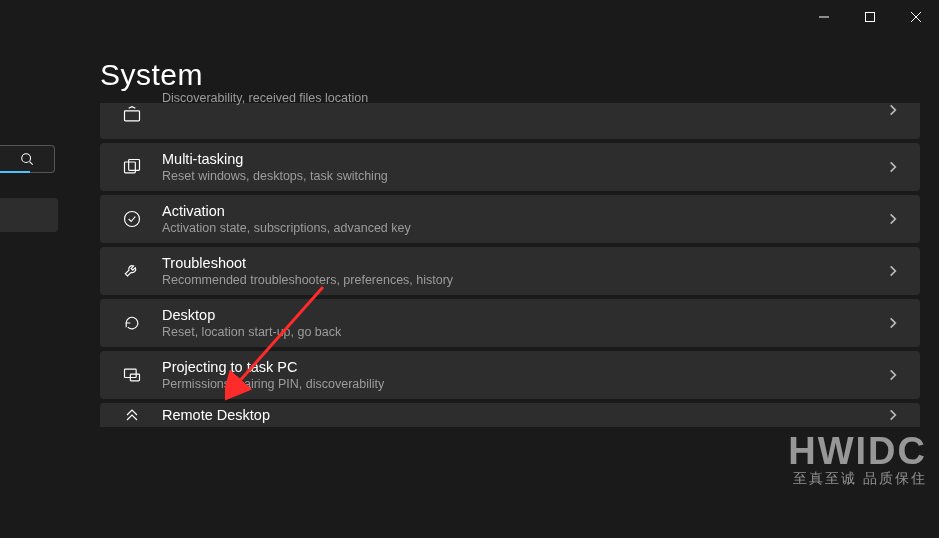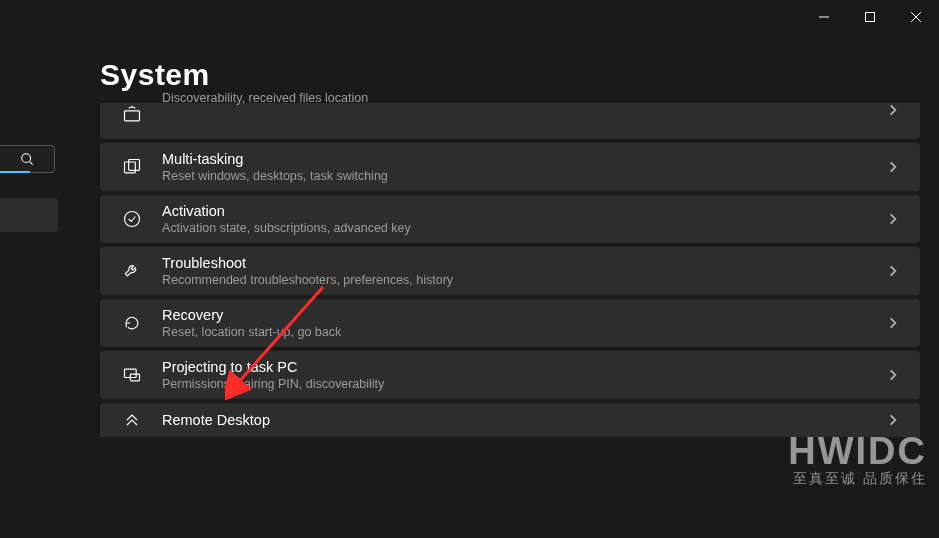--- a/index.html
+++ b/index.html
@@ -72,21 +72,21 @@
       width: 58px;
       height: 34px;
       background: #2d2d2d;
       border-radius: 0 4px 4px 0;
     }
     .page-title {
       position: absolute;
       top: 58px;
       left: 100px;
       font-size: 30px;
-      font-weight: 700;
+      font-weight: 400;
       letter-spacing: 0.5px;
     }
     .items {
       position: absolute;
       top: 103px;
       left: 100px;
       width: 820px;
     }
     .row {
       background: #2d2d2d;
@@ -99,21 +99,21 @@
       cursor: pointer;
     }
     .row.truncated-top {
       height: 36px;
       align-items: flex-start;
       border-top-left-radius: 0;
       border-top-right-radius: 0;
     }
     .row.truncated-top .row-text { padding-top: 0; margin-top: -14px; }
     .row.truncated-bottom {
-      height: 34px;
+      height: 24px;
       margin-bottom: 0;
       border-bottom-left-radius: 0;
       border-bottom-right-radius: 0;
     }
     .row-icon {
       width: 24px;
       height: 24px;
       display: flex;
       align-items: center;
       justify-content: center;
@@ -271,21 +271,21 @@
   </div>
 
   <div class="row">
     <div class="row-icon">
       <svg width="20" height="20" viewBox="0 0 24 24" fill="none" stroke="currentColor" stroke-width="1.4">
           <path d="M5 12a7 7 0 1 1 2 5"></path>
           <path d="M5 17v-5h5"></path>
         </svg>
     </div>
     <div class="row-text">
-      <div class="row-title">Recovery</div>
+      <div class="row-title">Desktop</div>
       <div class="row-sub">Reset, location start-up, go back</div>
     </div>
     <svg class="chevron" viewBox="0 0 12 12">
         <path d="M4 2l4 4-4 4" fill="none" stroke="currentColor" stroke-width="1.4"></path>
       </svg>
   </div>
 
   <div class="row">
     <div class="row-icon">
       <svg width="20" height="20" viewBox="0 0 24 24" fill="none" stroke="currentColor" stroke-width="1.4">

